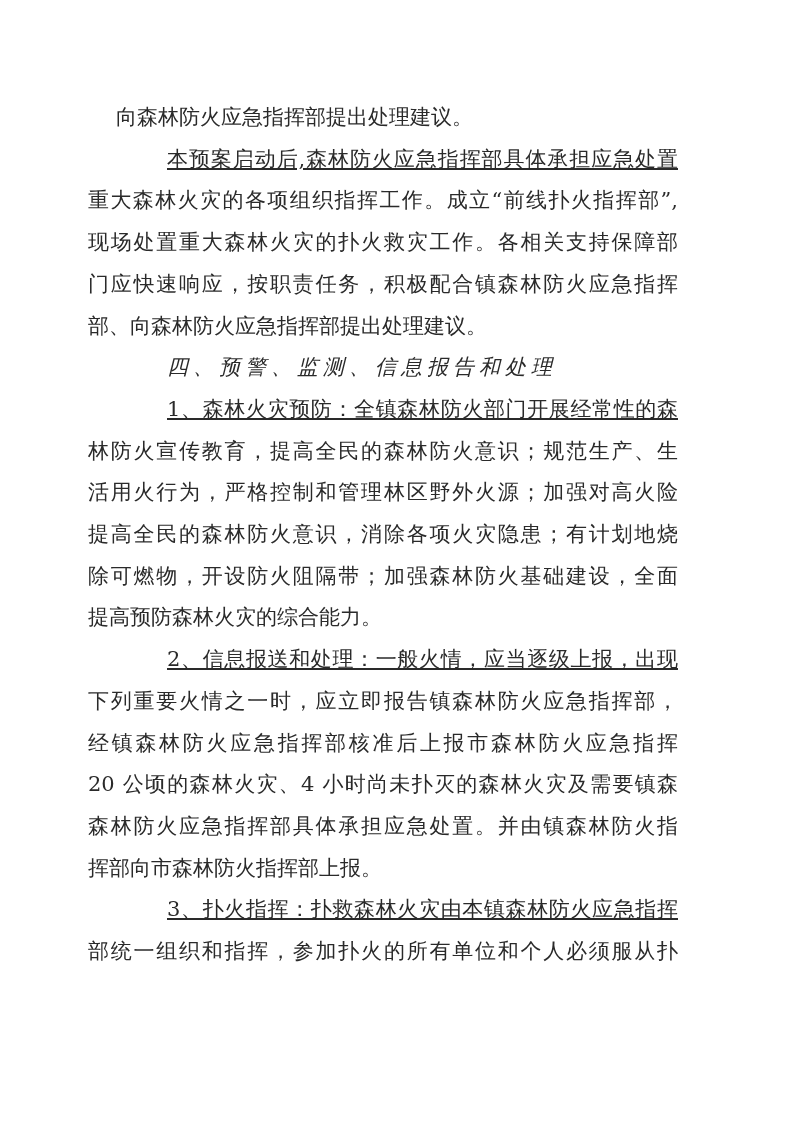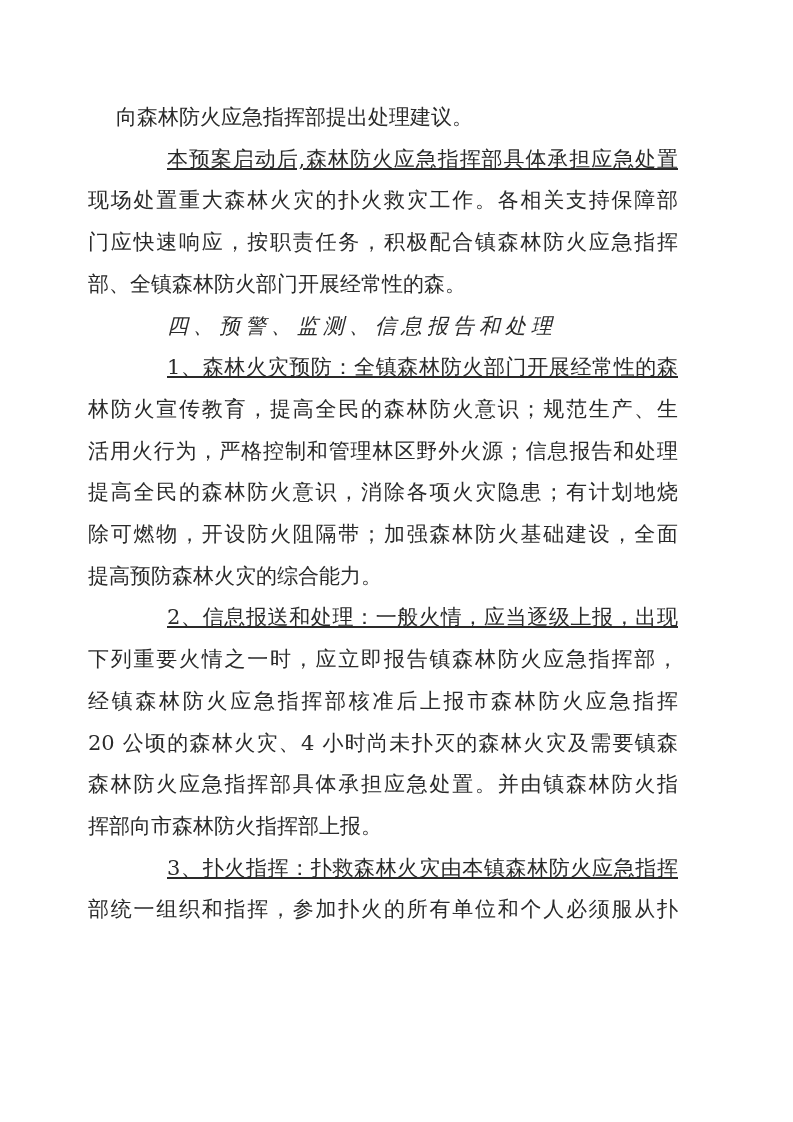--- a/index.html
+++ b/index.html
@@ -55,27 +55,28 @@
     margin-left: 0;
   }
 </style>
 </head>
 <body>
 
 <div class="page">
   <div class="text-block">
     <div class="line tail-indent">向森林防火应急指挥部提出处理建议。</div>
     <div class="line pfirst">本预案启动后,森林防火应急指挥部具体承担应急处置</div>
+    <div class="line body">重大森林火灾的各项组织指挥工作。成立“前线扑火指挥部”,</div>
     <div class="line body">现场处置重大森林火灾的扑火救灾工作。各相关支持保障部</div>
     <div class="line body">门应快速响应，按职责任务，积极配合镇森林防火应急指挥</div>
-    <div class="line pend">部、全镇森林防火部门开展经常性的森。</div>
+    <div class="line pend">部、向森林防火应急指挥部提出处理建议。</div>
     <div class="line heading">四、预警、监测、信息报告和处理</div>
     <div class="line pfirst">1、森林火灾预防：全镇森林防火部门开展经常性的森</div>
     <div class="line body">林防火宣传教育，提高全民的森林防火意识；规范生产、生</div>
-    <div class="line body">活用火行为，严格控制和管理林区野外火源；信息报告和处理</div>
+    <div class="line body">活用火行为，严格控制和管理林区野外火源；加强对高火险</div>
     <div class="line body">提高全民的森林防火意识，消除各项火灾隐患；有计划地烧</div>
     <div class="line body">除可燃物，开设防火阻隔带；加强森林防火基础建设，全面</div>
     <div class="line pend">提高预防森林火灾的综合能力。</div>
     <div class="line pfirst">2、信息报送和处理：一般火情，应当逐级上报，出现</div>
     <div class="line body">下列重要火情之一时，应立即报告镇森林防火应急指挥部，</div>
     <div class="line body">经镇森林防火应急指挥部核准后上报市森林防火应急指挥</div>
     <div class="line body">20 公顷的森林火灾、4 小时尚未扑灭的森林火灾及需要镇森</div>
     <div class="line body">森林防火应急指挥部具体承担应急处置。并由镇森林防火指</div>
     <div class="line pend">挥部向市森林防火指挥部上报。</div>
     <div class="line pfirst">3、扑火指挥：扑救森林火灾由本镇森林防火应急指挥</div>

